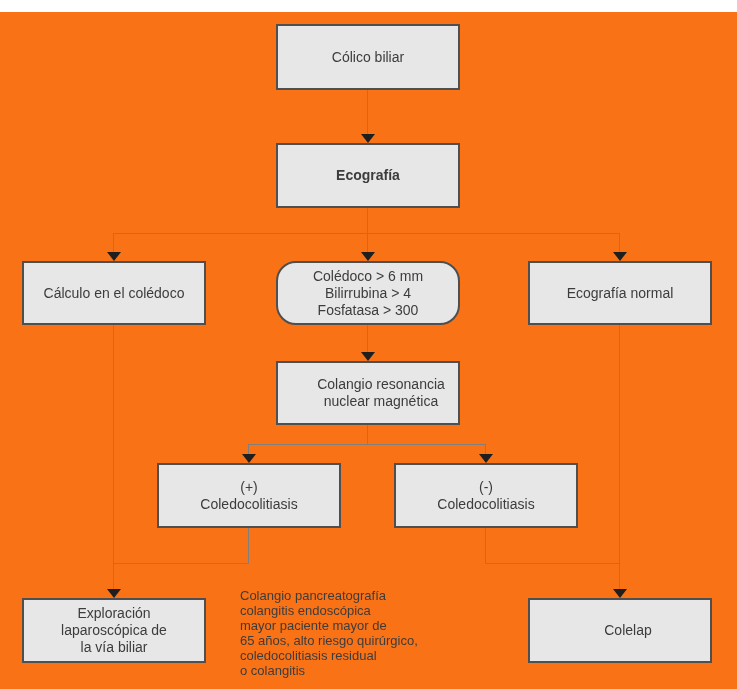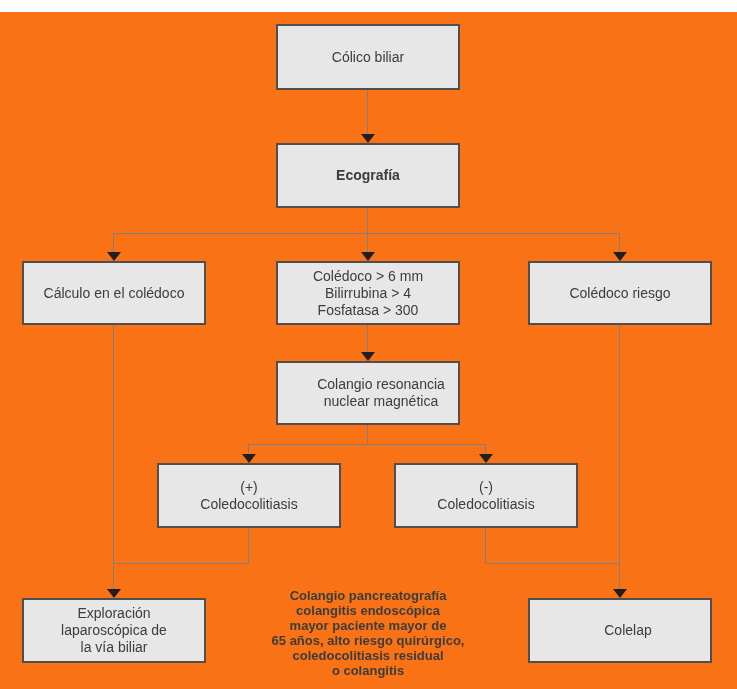--- a/index.html
+++ b/index.html
@@ -43,49 +43,47 @@
     height: 0;
     border-left: 7px solid transparent;
     border-right: 7px solid transparent;
     border-top: 9px solid #1f1f1f;
   }
   .note {
     position: absolute;
     color: #3c3c3c;
     font-size: 13px;
     line-height: 15px;
-    text-align: center;
-    font-weight: bold;
   }
 </style>
 </head>
 <body>
 
 <div id="canvas">
 
   <div class="node" style="left:276px; top:12px; width:184px; height:66px;">
     <div class="ln">Cólico biliar</div>
   </div>
 
   <div class="node" style="left:276px; top:131px; width:184px; height:65px;font-weight:bold;">
     <div class="ln">Ecografía</div>
   </div>
 
   <div class="node" style="left:22px; top:249px; width:184px; height:64px;">
     <div class="ln">Cálculo en el colédoco</div>
   </div>
 
-  <div class="node" style="left:276px; top:249px; width:184px; height:64px;">
+  <div class="node" style="left:276px; top:249px; width:184px; height:64px;border-radius:20px;">
     <div class="ln">Colédoco &gt; 6 mm</div>
     <div class="ln">Bilirrubina &gt; 4</div>
     <div class="ln">Fosfatasa &gt; 300</div>
   </div>
 
   <div class="node" style="left:528px; top:249px; width:184px; height:64px;">
-    <div class="ln">Colédoco riesgo</div>
+    <div class="ln">Ecografía normal</div>
   </div>
 
   <div class="node" style="left:276px; top:349px; width:184px; height:64px;padding-left:26px;">
     <div class="ln">Colangio resonancia</div>
     <div class="ln">nuclear magnética</div>
   </div>
 
   <div class="node" style="left:157px; top:451px; width:184px; height:65px;">
     <div class="ln">(+)</div>
     <div class="ln">Coledocolitiasis</div>

